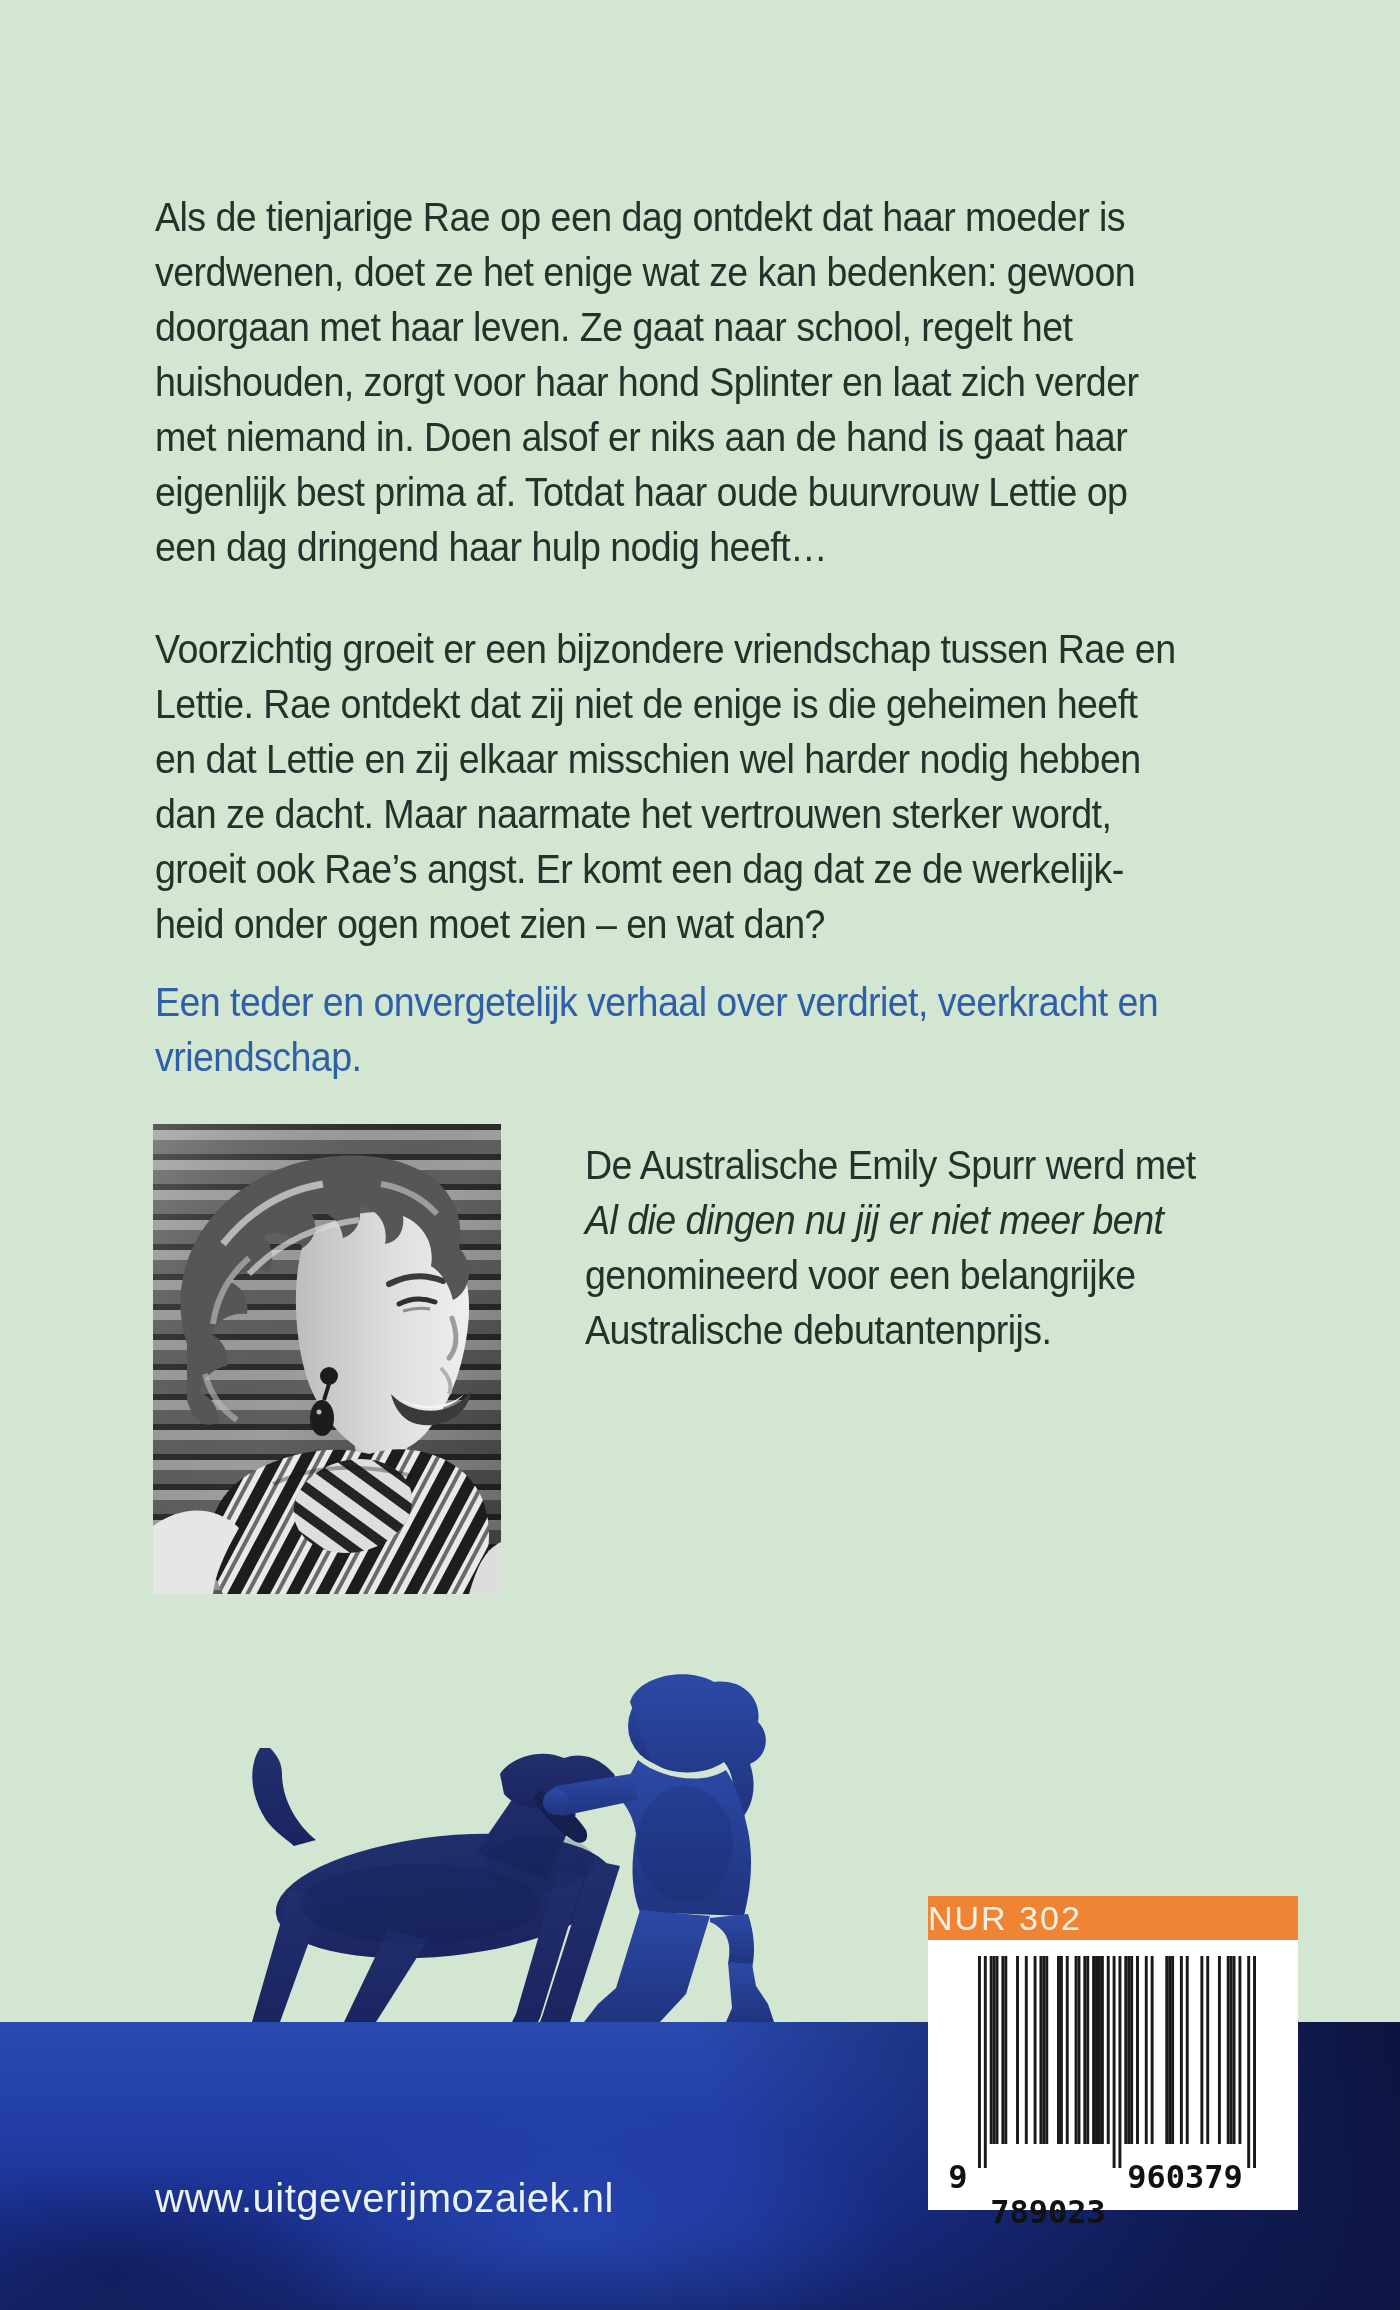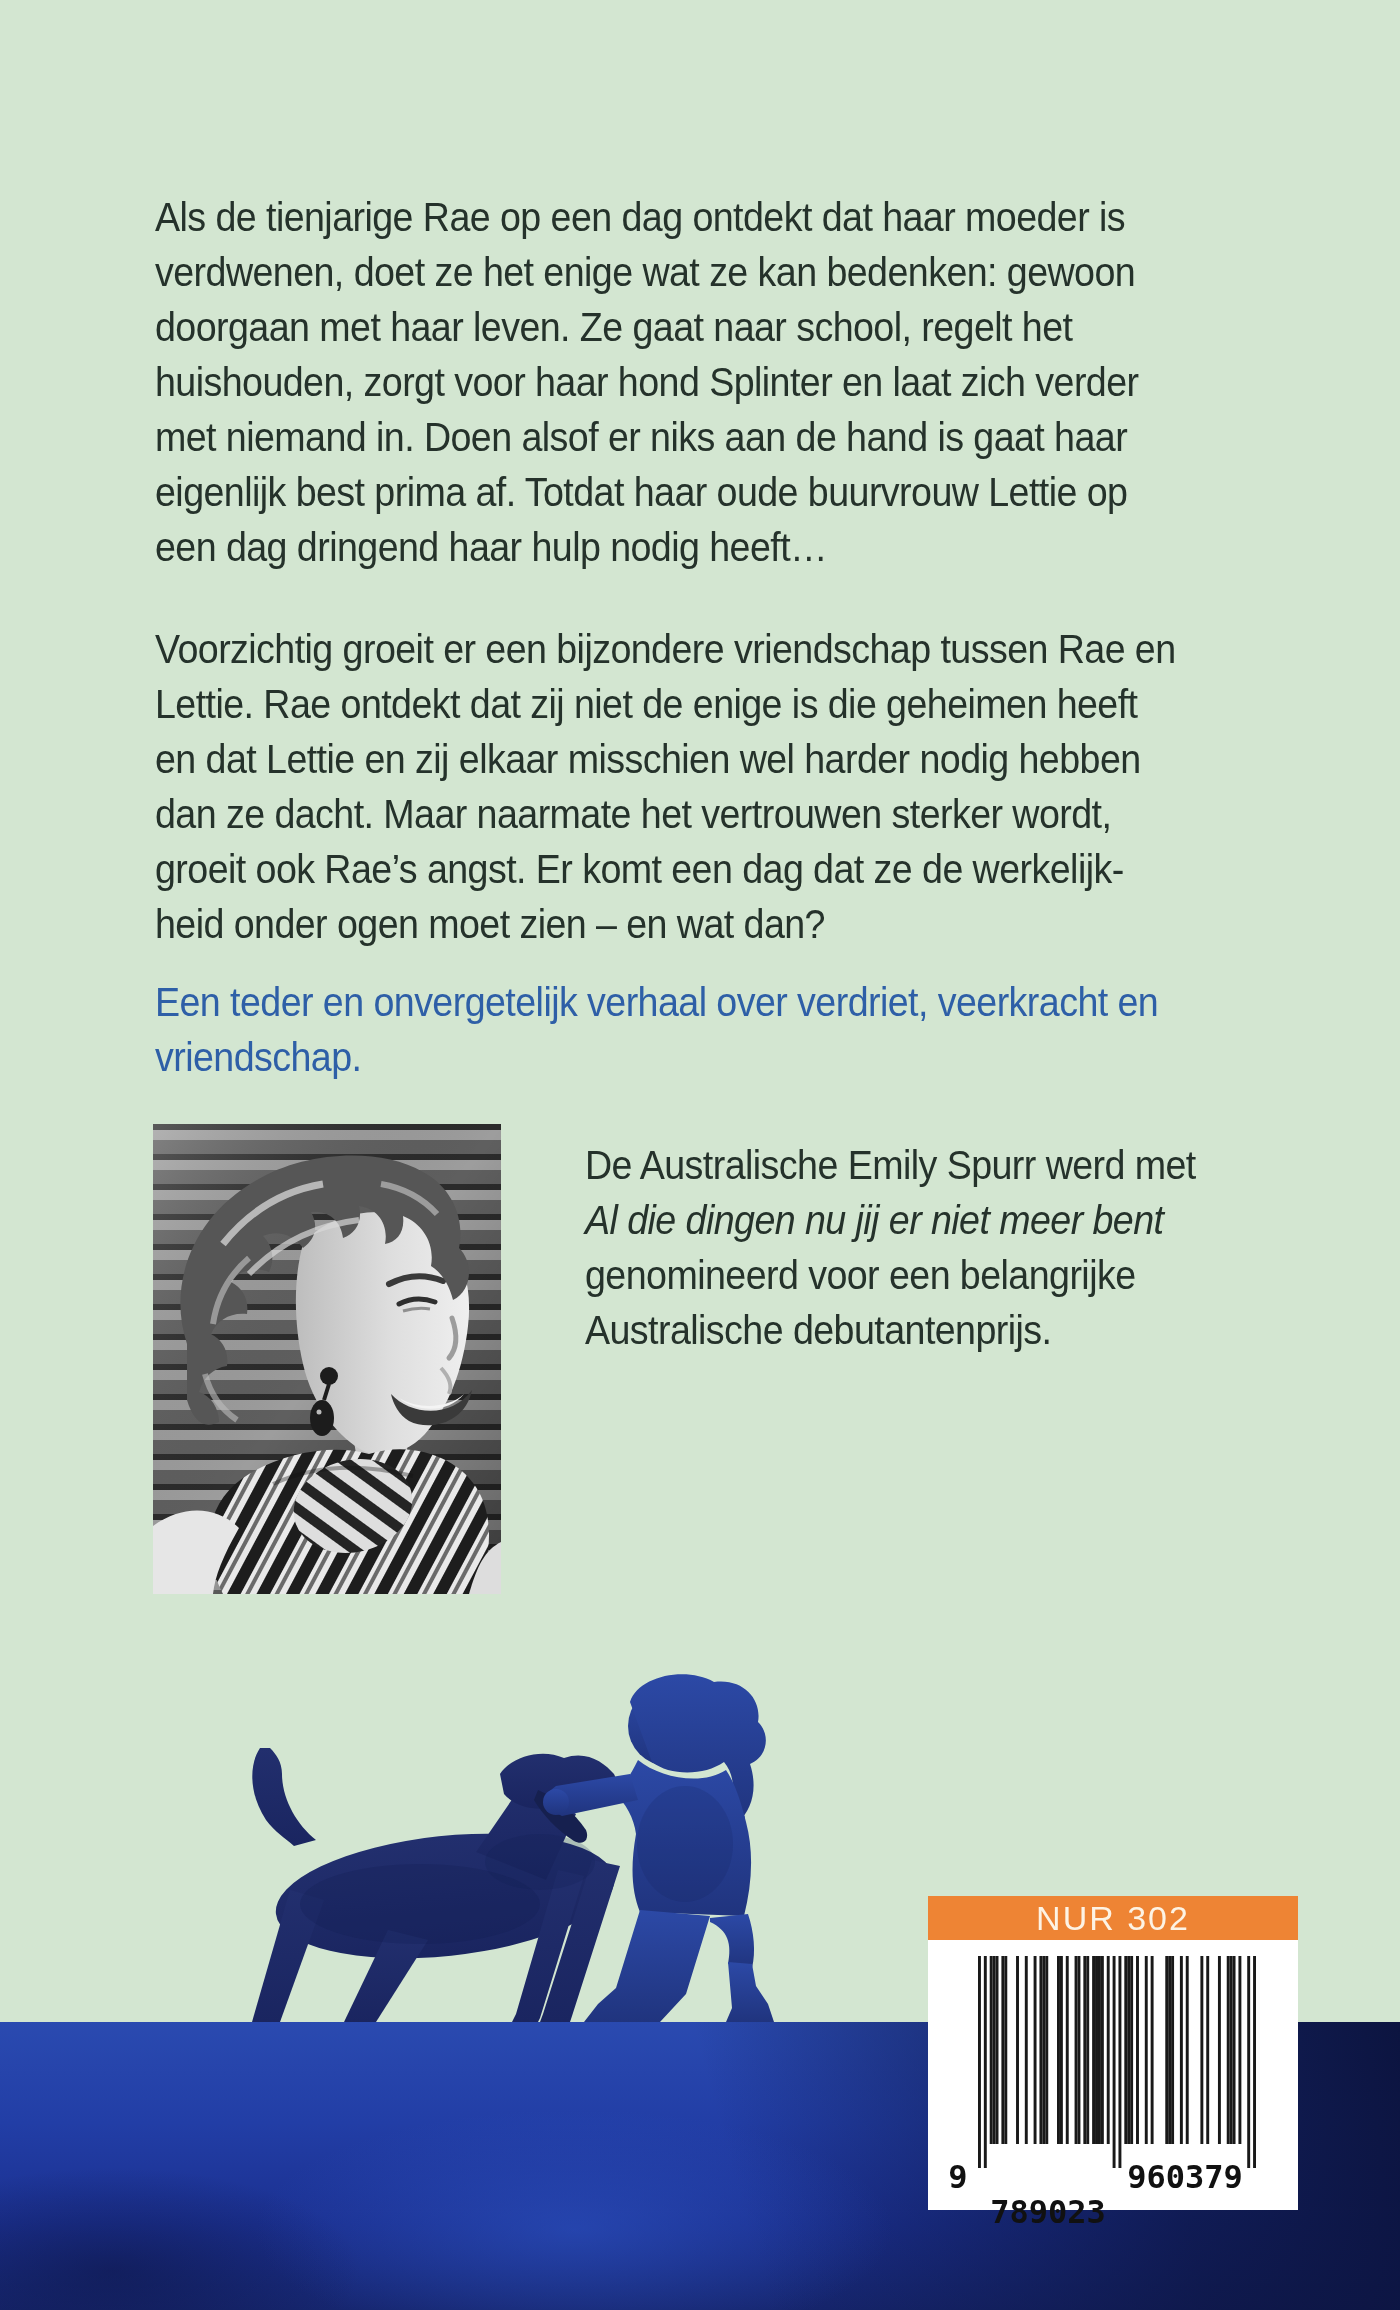--- a/index.html
+++ b/index.html
@@ -53,21 +53,21 @@
     position:absolute;left:155px;top:2176px;
     font-size:40px;letter-spacing:0.5px;color:#eaf3ed;
   }
   
   .barcode-panel{
     position:absolute;left:928px;top:1896px;width:370px;height:314px;z-index:5;
   }
   .nur{
     position:absolute;left:0;top:0;width:100%;height:52px;
     background:#ee8434;color:#fdf3e4;
-    font-size:34px;letter-spacing:2px;line-height:44px;text-align:center;
+    font-size:34px;letter-spacing:2px;line-height:44px;text-align:left;
   }
   .bc-white{
     position:absolute;left:0;top:44px;width:100%;height:270px;background:#ffffff;
   }
   #bars{position:absolute;left:50px;top:16px;width:278px;height:212px;}
   .bc-digit{
     position:absolute;top:218px;font-family:"DejaVu Sans Mono",monospace;
     font-weight:bold;font-size:32px;color:#111;text-align:center;
   }
   .bc-d0{left:14px;width:32px;}
@@ -223,20 +223,21 @@
       <path d="M512,300 L488,298 L492,344 L486,358 L534,358 L528,340 L516,322 Z"></path>
       <ellipse cx="445" cy="180" rx="48" ry="58" fill="#16255e" opacity="0.2"></ellipse>
     </g>
   </svg>
 
   <div class="band">
     <div class="blotch1"></div>
     <div class="blotch2"></div>
     <div class="blotch3"></div>
   </div>
+  <div class="website">www.uitgeverijmozaiek.nl</div>
 
   <div class="barcode-panel">
     <div class="nur">NUR 302</div>
     <div class="bc-white">
       <svg id="bars" viewBox="0 0 95 212" preserveAspectRatio="none">
           <rect x="0" y="0" width="1" height="212" fill="#191919"></rect>
           <rect x="2" y="0" width="1" height="212" fill="#191919"></rect>
           <rect x="4" y="0" width="1" height="188" fill="#191919"></rect>
           <rect x="5" y="0" width="1" height="188" fill="#191919"></rect>
           <rect x="6" y="0" width="1" height="188" fill="#191919"></rect>

